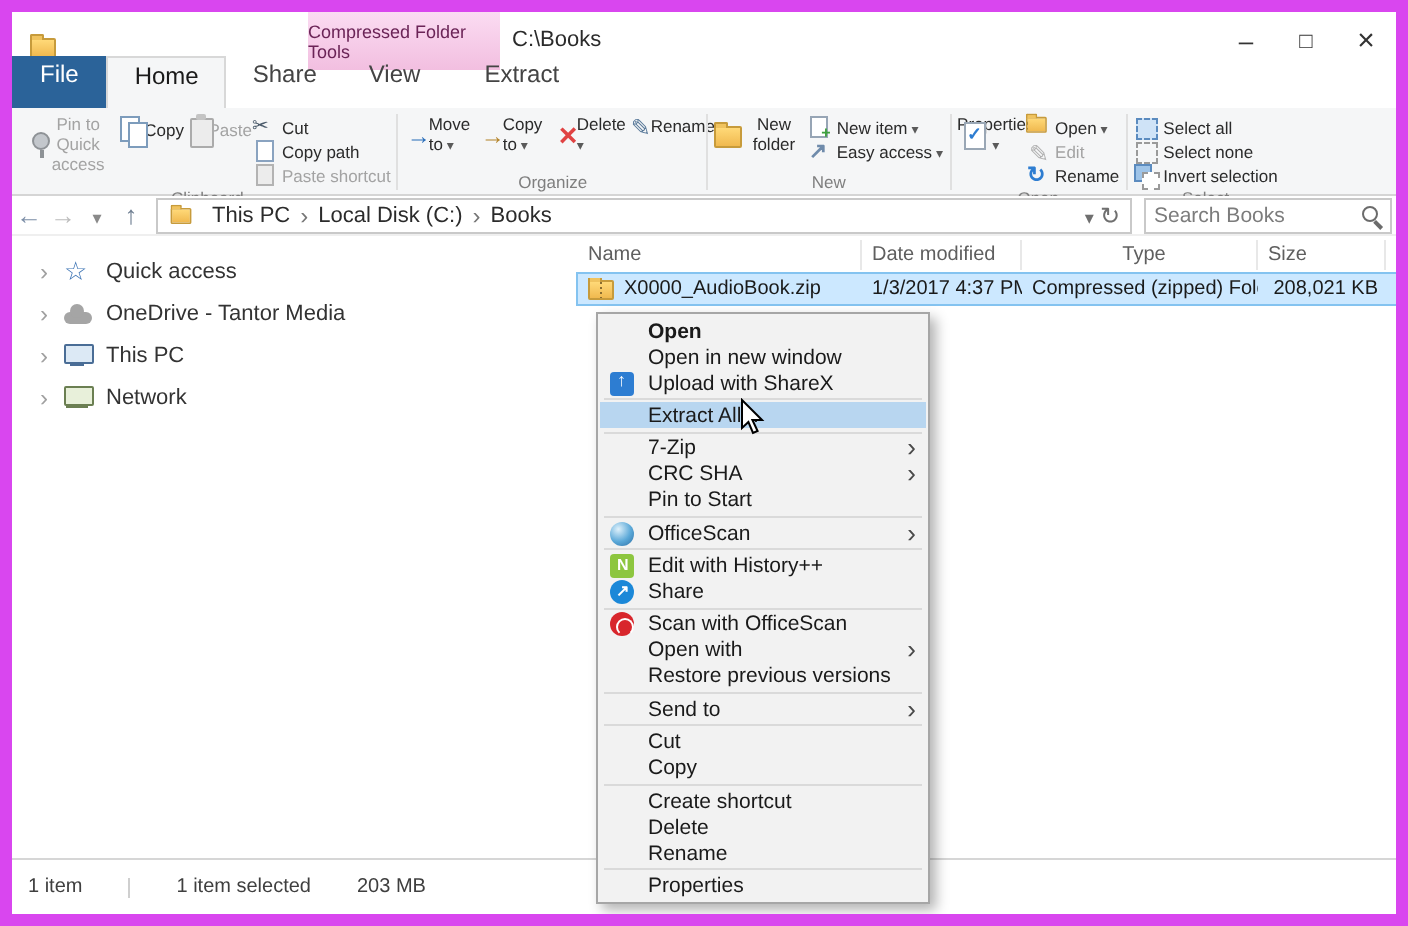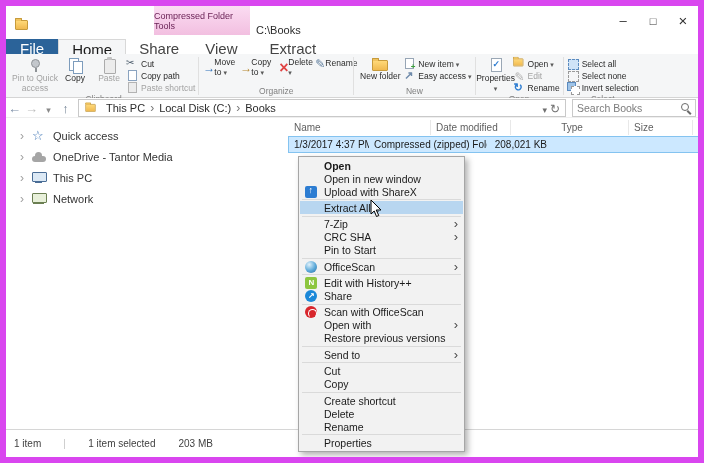--- a/index.html
+++ b/index.html
@@ -5,42 +5,42 @@
   * { box-sizing: border-box; margin: 0; padding: 0; }
   body { background:#c9c9c9; font-family:"Liberation Sans", sans-serif; }
   .window{ position:relative; width:704px; height:463px; background:#fff; border:6px solid #d946ef; overflow:hidden; }
 
   
   .titlebar{ position:absolute; top:0; left:0; right:0; height:29px; background:#fff; }
   .title-icon{ position:absolute; left:9px; top:10px; }
   .ctx-header{ position:absolute; left:148px; top:0; height:29px; width:96px;
     background:linear-gradient(#fbdcf2,#f2bfe0); display:flex; align-items:center; justify-content:center; }
   .ctx-header span{ font-size:9px; color:#6b2457; }
-  .win-title{ position:absolute; left:250px; top:18px; font-size:11px; color:#2b2b2b; }
+  .win-title{ position:absolute; left:250px; top:8px; font-size:11px; color:#2b2b2b; }
   .win-controls{ position:absolute; right:0; top:0; height:29px; display:flex; }
   .wbtn{ width:30px; height:29px; display:flex; align-items:center; justify-content:center; color:#333; }
   .min-icon::before{ content:"–"; font-size:13px; }
   .max-icon::before{ content:"□"; font-size:11px; }
   .close-icon::before{ content:"×"; font-size:15px; }
 
   
   .tabstrip{ position:absolute; top:29px; left:0; right:0; height:19px; background:#fff; display:flex; align-items:flex-end; }
-  .tab{ padding:0 13px; font-size:15px; height:15px; line-height:19px; color:#444; }
+  .tab{ padding:0 13px; font-size:12px; height:26px; line-height:19px; color:#444; }
   .tab.file-tab{ background:#2b6399; color:#fff; padding:0 14px; }
   .tab.active{ background:#f5f6f7; border:1px solid #d8d8d8; border-bottom:none; color:#1a1a1a;margin-top:16px; }
   .tab.extract-tab{ margin-left:6px; }
 
   
   .ribbon{ position:absolute; top:48px; left:0; right:0; height:44px; background:#f5f6f7;
     border-bottom:1px solid #d5d5d5; display:flex; align-items:stretch; padding:1px 2px 0 4px; }
   .rgroup{ display:flex; flex-direction:column; padding:0 2px; }
   .rbody{ display:flex; flex:1; align-items:flex-start; }
   .rgl{ text-align:center; font-size:8.5px; color:#7f7f7f; height:11px; line-height:11px; }
   .rsep{ width:1px; background:#e0e0e0; margin:2px 1px; }
-  .rbig{ display:flex; flex-direction:column; align-items:center; width:46px; padding-top:2px; text-align:center; }
+  .rbig{ display:flex; flex-direction:row; align-items:center; width:46px; padding-top:2px; text-align:center; }
   .rbig.narrow{ width:34px; }
   .rlab{ font-size:8.5px; line-height:1.15; color:#2b2b2b; margin-top:1px; }
   .disabled .rlab, .rsmall.disabled{ color:#a3a3a3; }
   .rico{ width:16px; height:16px; display:inline-block; position:relative; }
   .rcol{ display:flex; flex-direction:column; padding-top:3px; }
   .rsmall{ display:flex; align-items:center; height:12px; font-size:8.5px; color:#2b2b2b; gap:3px; }
   .rico-s{ width:12px; height:12px; display:inline-block; position:relative; flex:0 0 12px; }
   .rmed{ display:flex; flex-direction:row; align-items:center; width:37px; padding-top:2px; }
   .caret::after{ content:" ▾"; font-size:7px; color:#5a5a5a; }
 
@@ -353,20 +353,24 @@
         </div>
     </div>
     <div class="filearea">
       <div class="fheader">
         <span class="hcell c-name">Name</span>
         <span class="hcell c-date">Date modified</span>
         <span class="hcell c-type">Type</span>
         <span class="hcell c-size">Size</span>
       </div>
       <div class="frow selected" id="file-row-0">
+        <span class="cell c-name">
+          <span class="zip-icon folder-shape"></span>
+          <span>X0000_AudioBook.zip</span>
+        </span>
         <span class="cell c-date">1/3/2017 4:37 PM</span>
         <span class="cell c-type">Compressed (zipped) Folder</span>
         <span class="cell c-size">208,021 KB</span>
       </div>
     </div>
   </div>
 
   <div class="context-menu">
       <div class="menu-item bold">
         <span class="mi-ico"></span>

